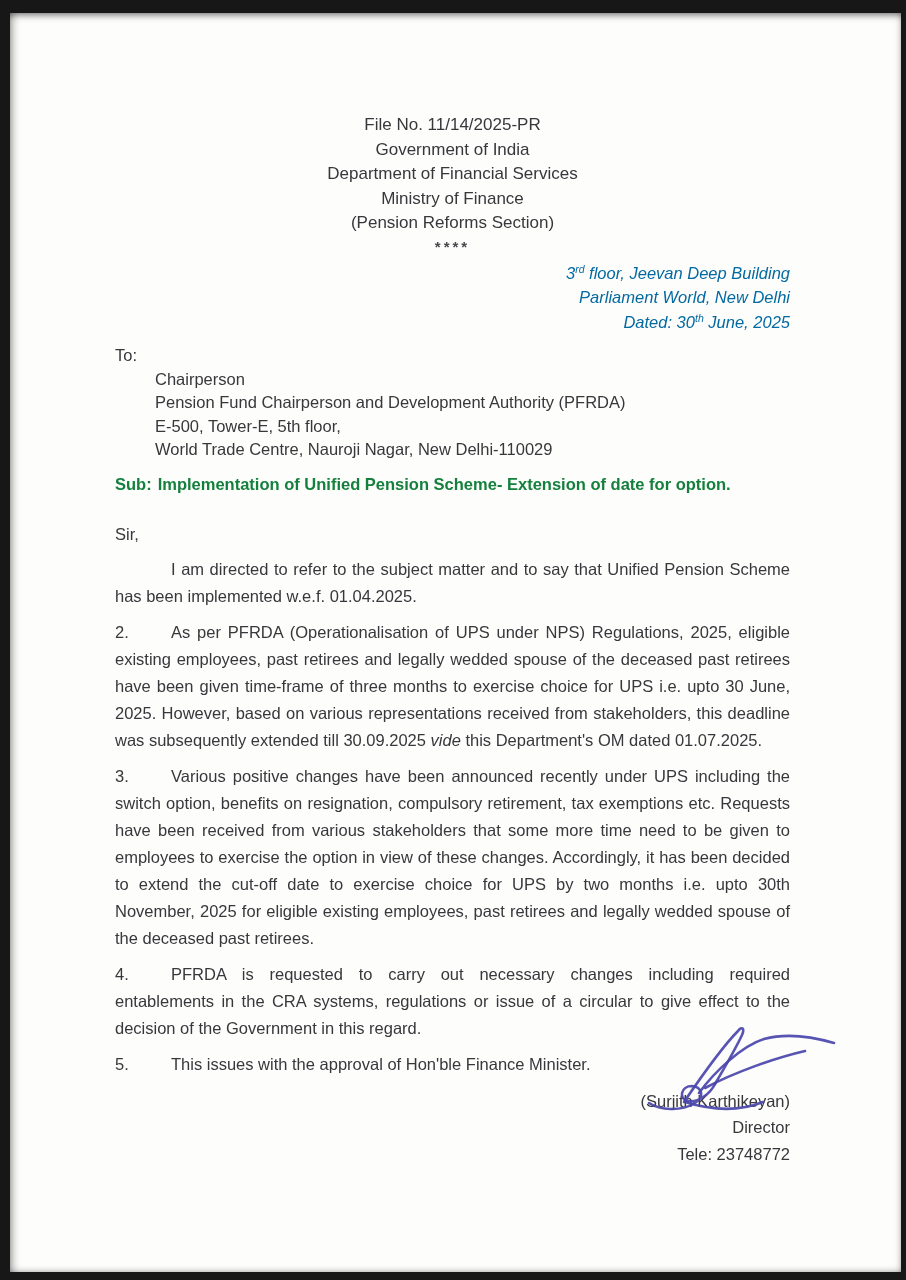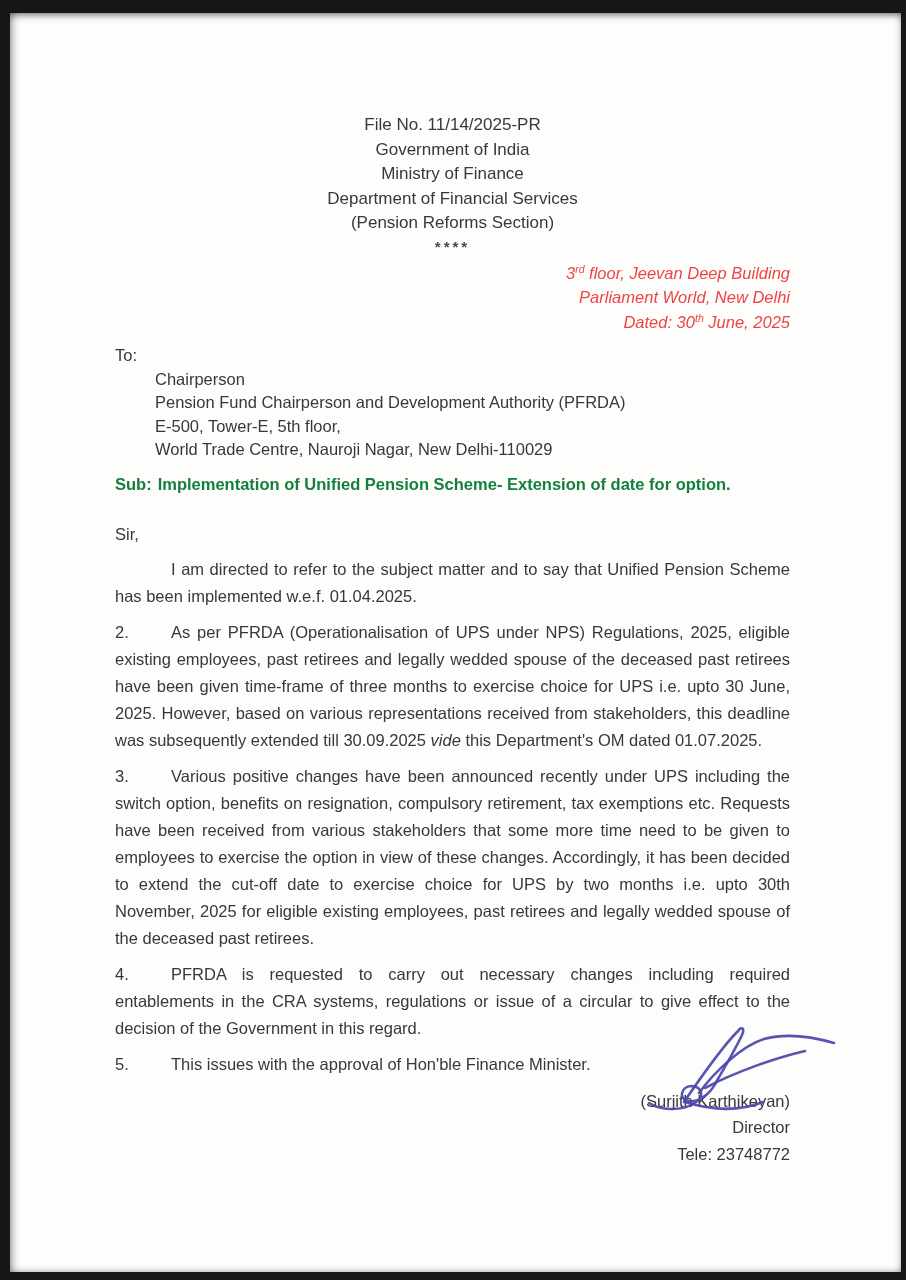--- a/index.html
+++ b/index.html
@@ -14,21 +14,21 @@
                 inset 0 -5px 7px -5px rgba(0,0,0,.35);}
 
   .content{position:absolute;left:105px;top:100px;width:675px;
     color:var(--ink,#38373b);
     font-family:Liberation Sans, sans-serif;
     font-size:16.5px;}
 
   .letterhead{text-align:center;line-height:24.5px;font-size:17px;}
   .lh-stars{font-size:15px;letter-spacing:3px;line-height:22px;font-weight:bold;color:#4a494e;}
 
-  .from-block{text-align:right;font-style:italic;line-height:24.5px;margin-top:3px;color:#ef4444;}
+  .from-block{text-align:right;font-style:italic;line-height:24.5px;margin-top:3px;color:#0369a1;}
   sup{font-size:10.5px;line-height:0;}
 
   .to-block{margin-top:10px;line-height:23.5px;}
   .to-lines{margin-left:40px;}
 
   .subject{margin-top:10px;font-weight:bold;color:#15803d;line-height:25px;}
   .subject .sub-label{margin-right:6px;}
 
   .salutation{margin-top:25px;line-height:25px;}
 
@@ -45,22 +45,22 @@
 </head>
 <body>
 
 <div class="scan">
   <div class="paper">
     <div class="content">
 
       <div class="letterhead">
         <div class="lh-line">File No. 11/14/2025-PR</div>
         <div class="lh-line">Government of India</div>
+        <div class="lh-line">Department of Financial Services</div>
         <div class="lh-line">Ministry of Finance</div>
-        <div class="lh-line">Department of Financial Services</div>
         <div class="lh-line">(Pension Reforms Section)</div>
         <div class="lh-stars">****</div>
       </div>
 
       <div class="from-block">
         <div><span>3</span><sup>rd</sup><span> floor, Jeevan Deep Building</span></div>
         <div>Parliament World, New Delhi</div>
         <div><span>Dated: 30</span><sup>th</sup><span> June, 2025</span></div>
       </div>
 

